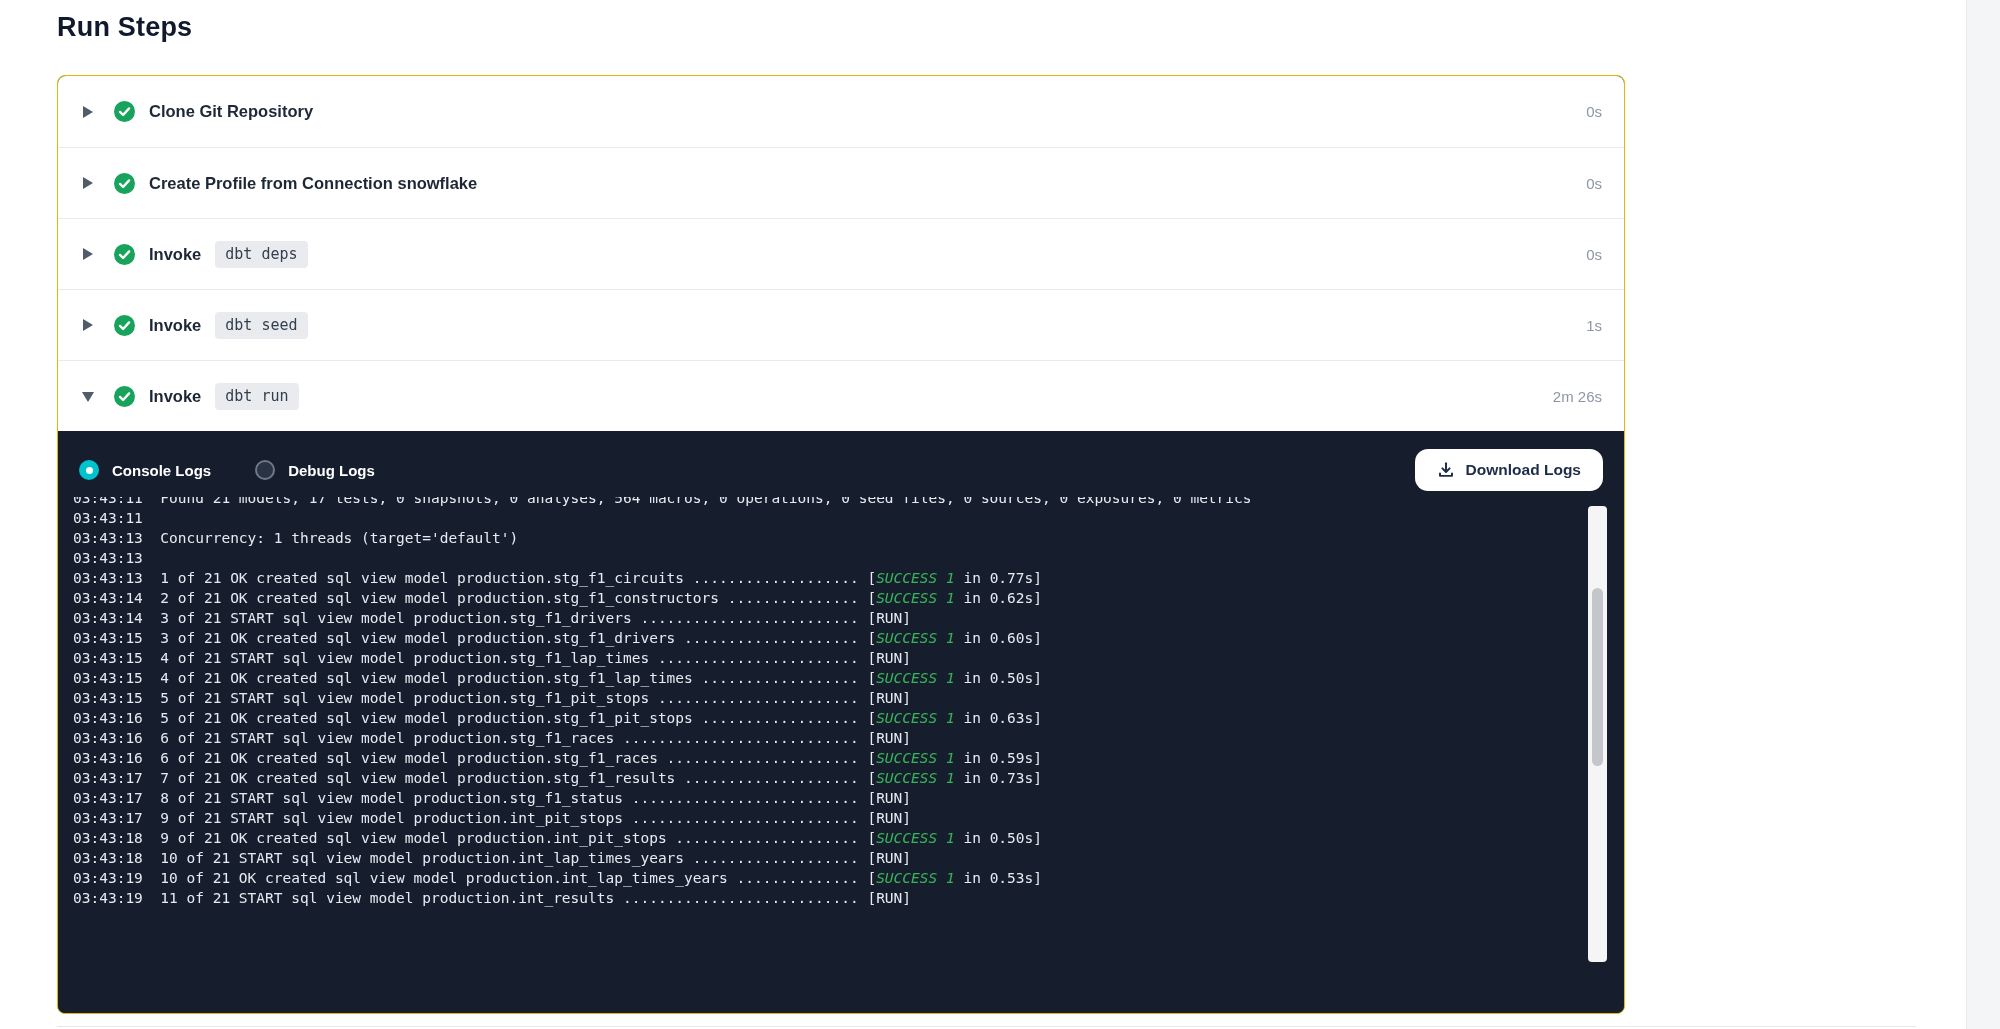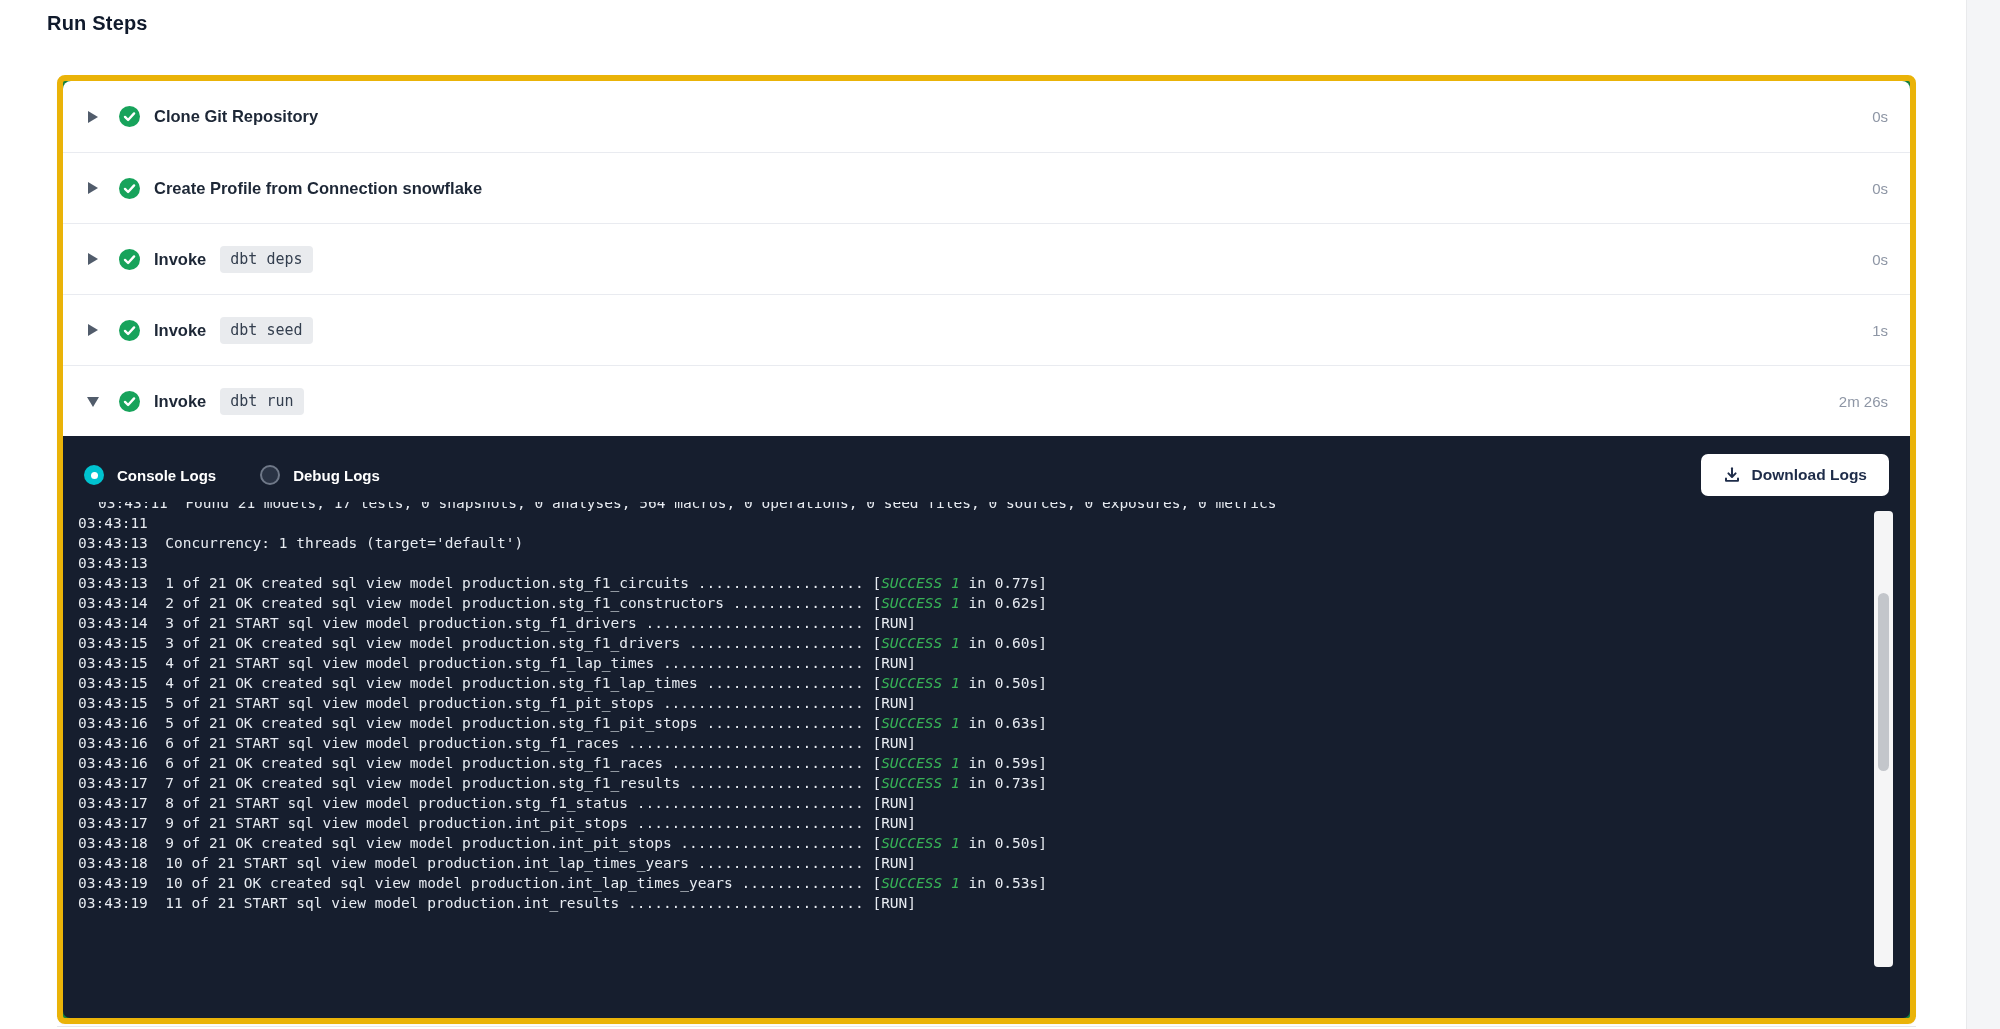--- a/index.html
+++ b/index.html
@@ -1,27 +1,27 @@
 <!DOCTYPE html>
 <html><head>
 <meta charset="utf-8">
 <style>
   * { margin:0; padding:0; box-sizing:border-box; }
   html,body { width:2000px; height:1029px; overflow:hidden; background:#ffffff;
               font-family:"Liberation Sans", sans-serif; }
   .page { position:relative; width:2000px; height:1029px; background:#ffffff; }
 
-  .page-title { position:absolute; left:47px; top:12px; font-size:20px; font-weight:700;
+  .page-title { position:absolute; left:57px; top:12px; font-size:27px; font-weight:700;
                 color:#101a2c; letter-spacing:.2px; }
 
   .scroll-gutter { position:absolute; right:0; top:0; width:34px; height:1029px;
                    background:#f4f5f7; border-left:1px solid #e9eaec; }
 
-  .card { position:absolute; left:57px; top:75px; width:1859px; background:#15803d;
-          border:6px solid #eab308; border-radius:8px; box-shadow:0 1px 2px rgba(20,30,50,.03); }
+  .card { position:absolute; left:57px; top:75px; width:1568px; background:#15803d;
+          border:1px solid #eab308; border-radius:8px; box-shadow:0 1px 2px rgba(20,30,50,.03); }
 
   .step-row { display:flex; align-items:center; height:71px; padding:0 22px 0 24px;
               background:#fff; cursor:pointer; }
   .step-row + .step-row { border-top:1px solid #e9ebf0; }
   .step-row:first-child { border-radius:8px 8px 0 0; }
 
   .chev { width:12px; height:12px; margin-right:20px; position:relative; flex:0 0 auto; }
   .chev::before { content:""; position:absolute; left:1px; top:0;
                   border-left:10px solid #515c6b; border-top:6px solid transparent;
                   border-bottom:6px solid transparent; }
@@ -42,29 +42,29 @@
   .radio-opt { display:flex; align-items:center; cursor:pointer; }
   .radio-opt.first { margin-right:44px; }
   .radio { width:20px; height:20px; border-radius:50%; margin-right:13px; position:relative;
            border:2px solid #6f7888; background:#2a3344; flex:0 0 auto; }
   .radio.sel { border:none; background:#00c3d0; }
   .radio.sel::after { content:""; position:absolute; left:6.5px; top:6.5px; width:7px; height:7px;
                       border-radius:50%; background:#ffffff; }
   .radio-label { font-size:15px; font-weight:700; color:#ffffff; }
 
   .download-btn { margin-left:auto; display:flex; align-items:center; gap:11px; height:42px;
-                  padding:0 22px; background:#ffffff; border:none; border-radius:7px;
+                  padding:0 22px; background:#ffffff; border:none; border-radius:13px;
                   font-family:"Liberation Sans", sans-serif; font-size:15.5px; font-weight:600;
                   color:#1e2c49; cursor:pointer; }
 
   .log { position:absolute; left:15px; right:40px; top:66px; bottom:14px; overflow:hidden;
          font-family:"DejaVu Sans Mono", monospace; font-size:14.5px; line-height:20px;
          color:#e7ebf1; }
   .log .line { white-space:pre; }
-  .log .line:first-child { margin-top:-9px;margin-left:20px; }
+  .log .line:first-child { margin-top:-9px; }
   .log .g { color:#37b457;font-style:italic; }
 
   .sbar-track { position:absolute; right:17px; top:75px; width:19px; height:456px;
                 background:#f5f5f6; border-radius:4px; }
   .sbar-thumb { position:absolute; left:4px; top:82px; width:11px; height:178px;
                 background:#c3c6cb; border-radius:6px; }
 
   .next-row-line { position:absolute; left:57px; top:1026px; width:1859px; height:1px;
                    background:#e6e8ec; }
 </style>

